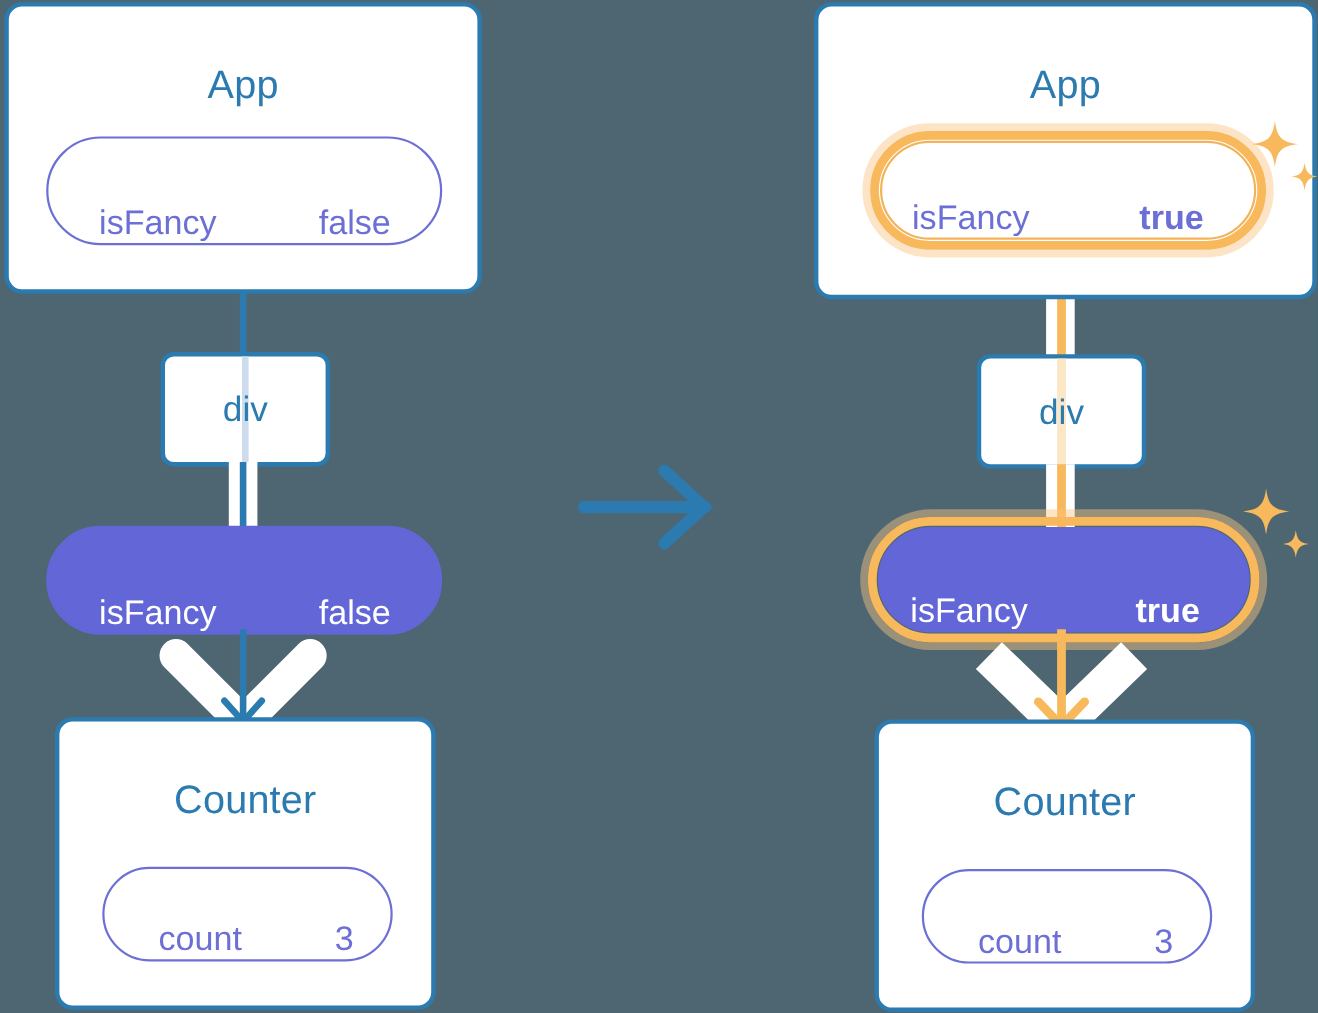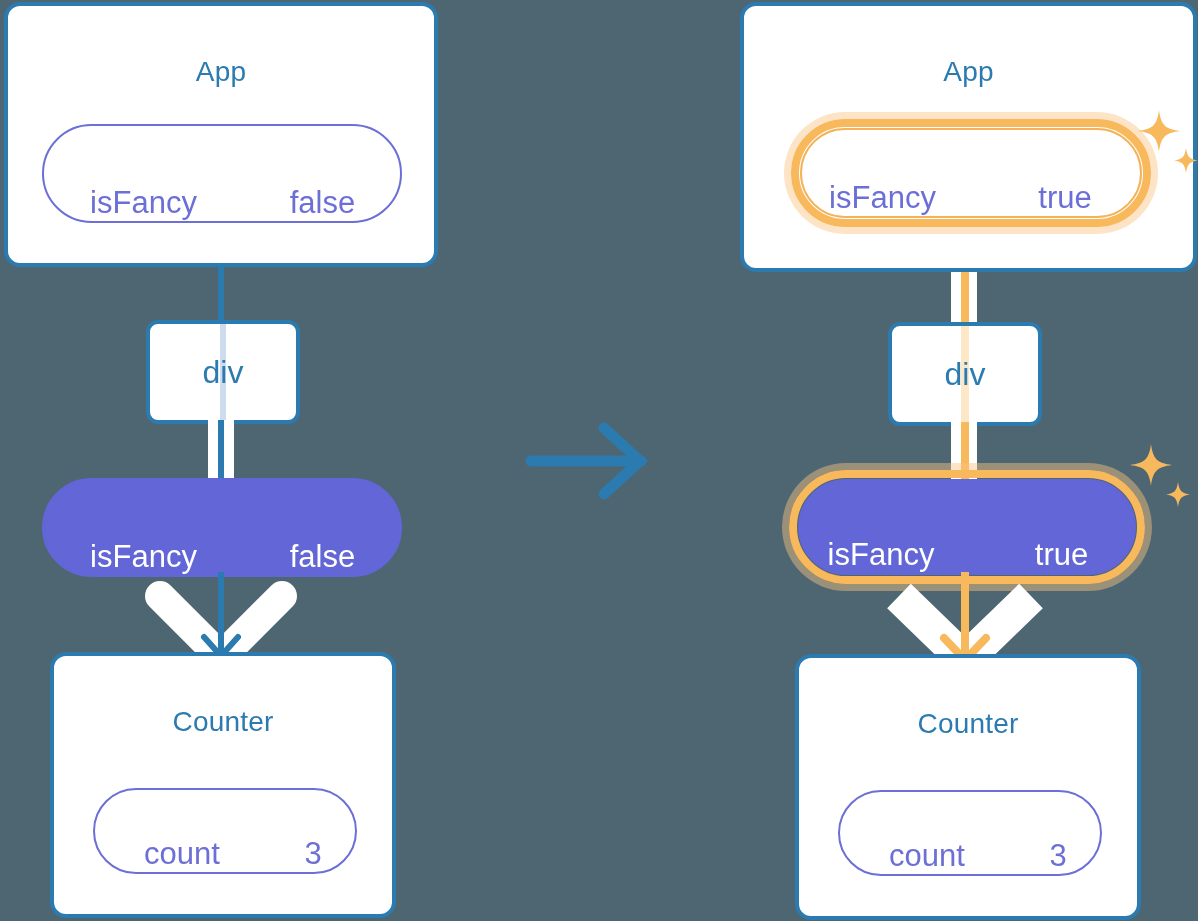--- a/index.html
+++ b/index.html
@@ -23,21 +23,21 @@
     background:#ffffff;
     border:4px solid #2b7bb0;
     border-radius:16px;
     box-sizing:border-box;
   }
   .card-title{
     position:absolute;
     left:0;right:0;
     text-align:center;
     color:#2b7bb0;
-    font-size:28px;
+    font-size:36px;
     letter-spacing:.2px;
     white-space:nowrap;
   }
   .card-div{
     position:absolute;
     background:#ffffff;
     border:4px solid #2b7bb0;
     border-radius:12px;
     box-sizing:border-box;
     display:flex;align-items:center;justify-content:center;
@@ -84,21 +84,21 @@
     border:8px solid #f8b85c;
     box-shadow:0 0 0 7px rgba(250,196,128,.45);
     pointer-events:none;
   }
   .pill-hl-outline{
     border:2px solid #f3b35a;
     background:#ffffff;
   }
   .pill-hl-outline .cell{color:#6b6fd6;}
   .pill-hl-outline .divider{background:#f3b35a;}
-  .bold{font-weight:normal;padding-left:25px;}
+  .bold{font-weight:bold;padding-left:25px;}
 
   
   .conn{position:absolute;}
   .conn-blue{background:#2b7bb0;}
   .conn-amber{background:#f8b85c;}
   .conn-blue-fade{background:#cdddee;}
   .conn-amber-fade{background:#fce7c6;}
   .conn-white{background:#ffffff;}
 
   

